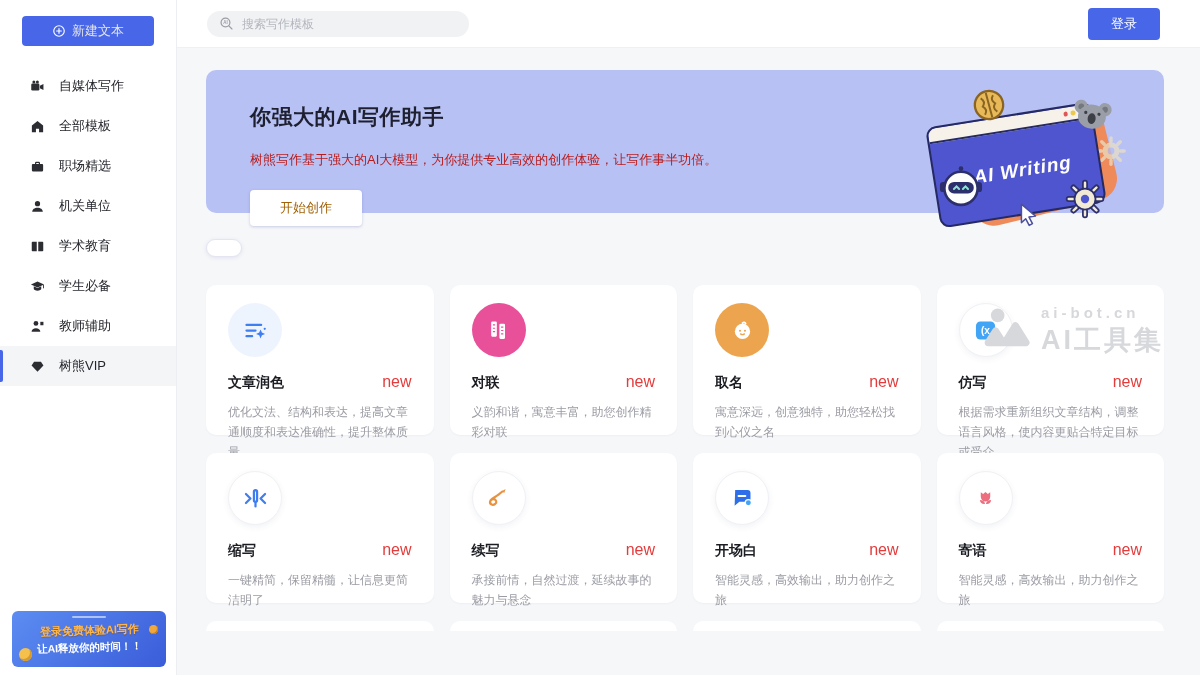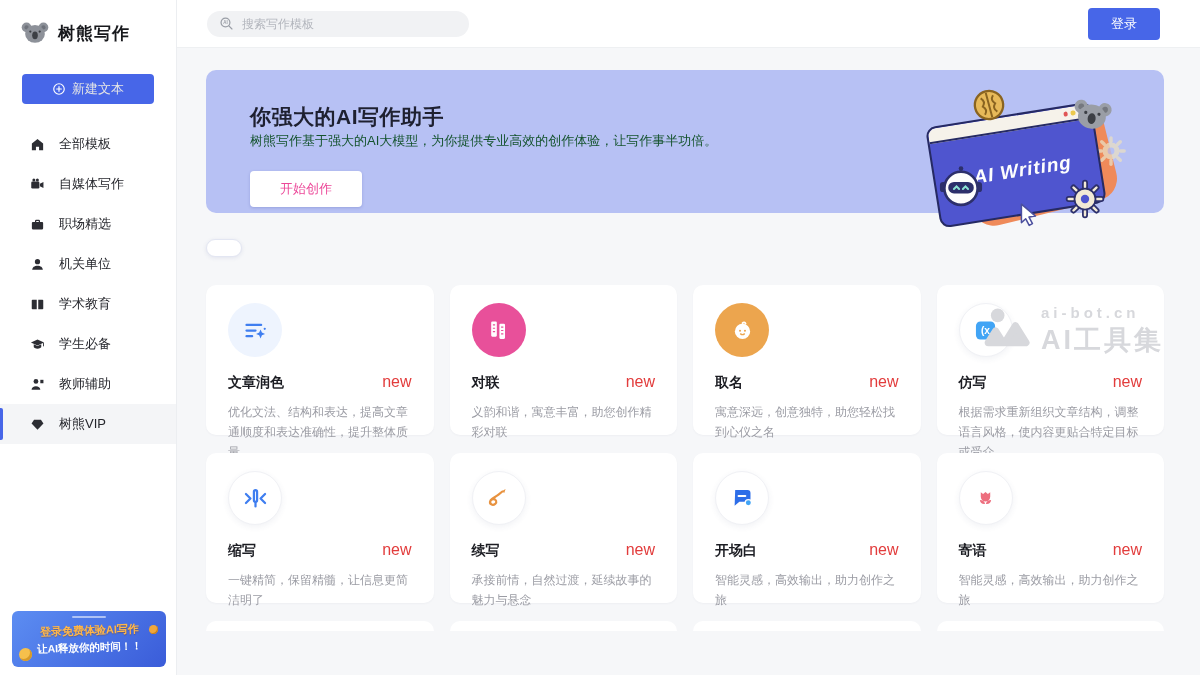--- a/index.html
+++ b/index.html
@@ -33,22 +33,22 @@
   .search svg { width:15px; height:15px; }
   .search input { border:none; outline:none; background:transparent; font-size:12px; color:#55575e; width:200px; font-family:inherit; }
   .search input::placeholder { color:#b3b6bd; }
   .login-btn { margin-left:auto; background:#4766e8; border:none; color:#fff; font-size:13px; padding:7px 23px; border-radius:4px; cursor:pointer; font-family:inherit; }
 
   .content { flex:1; background:#f6f7f9; padding:0 36px 0 29px; position:relative; overflow:hidden; }
 
   
   .hero { margin-top:22px; height:143px; border-radius:10px; background:#b7c1f4; padding:33px 0 0 44px; position:relative; }
   .hero h1 { font-size:21px; color:#1e2030; letter-spacing:.5px; }
-  .hero p { margin-top:1px; font-size:13px; color:#14532d; }
-  .hero-cta { margin-top:21px; background:#fff; border:none; border-radius:4px; padding:9px 30px; font-size:13px; color:#ec4899; cursor:pointer; box-shadow:0 1px 3px rgba(60,70,160,.25); font-family:inherit; }
+  .hero p { margin-top:20px; font-size:13px; color:#b91c1c; }
+  .hero-cta { margin-top:21px; background:#fff; border:none; border-radius:4px; padding:9px 30px; font-size:13px; color:#a16207; cursor:pointer; box-shadow:0 1px 3px rgba(60,70,160,.25); font-family:inherit; }
 
   
   .illus { position:absolute; right:24px; top:16px; width:220px; height:150px; }
   .illus-blob { position:absolute; right:28px; top:30px; width:148px; height:98px; background:#ef8a5a; border-radius:22px; transform:rotate(-14deg); }
   .illus-window { position:absolute; right:40px; top:28px; width:168px; height:102px; background:#4f55cf; border:2px solid #262a63; border-radius:10px; transform:rotate(-9deg); overflow:hidden; }
   .illus-bar { height:15px; background:#f6f2ea; border-bottom:2px solid #262a63; display:flex; align-items:center; justify-content:flex-end; gap:3px; padding-right:8px; }
   .illus-bar i { width:4.5px; height:4.5px; border-radius:50%; display:block; }
   .illus-title { position:absolute; left:0; right:0; top:44px; text-align:center; color:#fdfdfd; font-size:19px; font-weight:bold; font-style:italic; letter-spacing:1px; }
   .illus-title::before { content:"·"; color:#e05555; margin-right:4px; }
   .illus-koala { position:absolute; right:26px; top:10px; width:44px; height:40px; transform:rotate(8deg); }
@@ -79,61 +79,48 @@
   .card-title { font-size:14px; font-weight:bold; color:#1c1d23; }
   .card-badge { font-size:16px; color:#e23c3c; }
   .card-desc { margin-top:11px; font-size:12px; color:#9b9ca4; line-height:1.65; }
   .stub-row { margin-top:18px; display:grid; grid-template-columns:repeat(4,1fr); column-gap:16px; }
   .stub { height:10px; background:#fff; border-radius:10px 10px 0 0; }
 </style>
 </head>
 <body>
 
 <aside class="sidebar">
-  <div class="logo-row">
-    <svg viewBox="0 0 32 32">
-      <circle cx="7" cy="10" r="5.2" fill="#8d9199"></circle>
-        <circle cx="25" cy="10" r="5.2" fill="#8d9199"></circle>
-      <circle cx="7" cy="10" r="2.3" fill="#6e727b"></circle>
-        <circle cx="25" cy="10" r="2.3" fill="#6e727b"></circle>
-      <ellipse cx="16" cy="17" rx="10.5" ry="9.5" fill="#8d9199"></ellipse>
-      <ellipse cx="16" cy="18.5" rx="3" ry="4.2" fill="#3c3f45"></ellipse>
-      <circle cx="11" cy="14.5" r="1.2" fill="#3c3f45"></circle>
-        <circle cx="21" cy="14.5" r="1.2" fill="#3c3f45"></circle>
-    </svg>
-    <span class="logo-text">树熊写作</span>
-  </div>
 
   <button class="new-doc">
     <svg viewBox="0 0 24 24" fill="none" stroke="#fff" stroke-width="2">
       <circle cx="12" cy="12" r="9"></circle>
         <path d="M12 8v8M8 12h8" stroke-linecap="round"></path>
     </svg>
     <span>新建文本</span>
   </button>
 
   <nav class="nav" id="nav-mount">
       <div class="nav-item">
     <span class="nav-icon">
           <svg viewBox="0 0 24 24">
-            <path d="M12 3l9 7.5V21h-6.5v-5.5h-5V21H3V10.5z"></path>
-          </svg>
-        </span>
-    <span class="nav-label">全部模板</span>
-  </div>
-      <div class="nav-item">
-    <span class="nav-icon">
-          <svg viewBox="0 0 24 24">
             <circle cx="6.2" cy="4.8" r="2.4"></circle>
             <circle cx="11.8" cy="4.8" r="2.4"></circle>
             <rect x="2" y="7" width="13" height="11.5" rx="2"></rect>
             <path d="M15.8 10.8L21.5 8v9.5l-5.7-2.8z"></path>
           </svg>
         </span>
     <span class="nav-label">自媒体写作</span>
+  </div>
+      <div class="nav-item">
+    <span class="nav-icon">
+          <svg viewBox="0 0 24 24">
+            <path d="M12 3l9 7.5V21h-6.5v-5.5h-5V21H3V10.5z"></path>
+          </svg>
+        </span>
+    <span class="nav-label">全部模板</span>
   </div>
       <div class="nav-item">
     <span class="nav-icon">
           <svg viewBox="0 0 24 24">
             <path d="M10 4.5h4a2 2 0 012 2V8h3.5A1.5 1.5 0 0121 9.5V18a2 2 0 01-2 2H5a2 2 0 01-2-2V9.5A1.5 1.5 0 014.5 8H8V6.5a2 2 0 012-2zm0 3.5h4V6.5h-4z"></path>
           </svg>
         </span>
     <span class="nav-label">职场精选</span>
   </div>
       <div class="nav-item">

